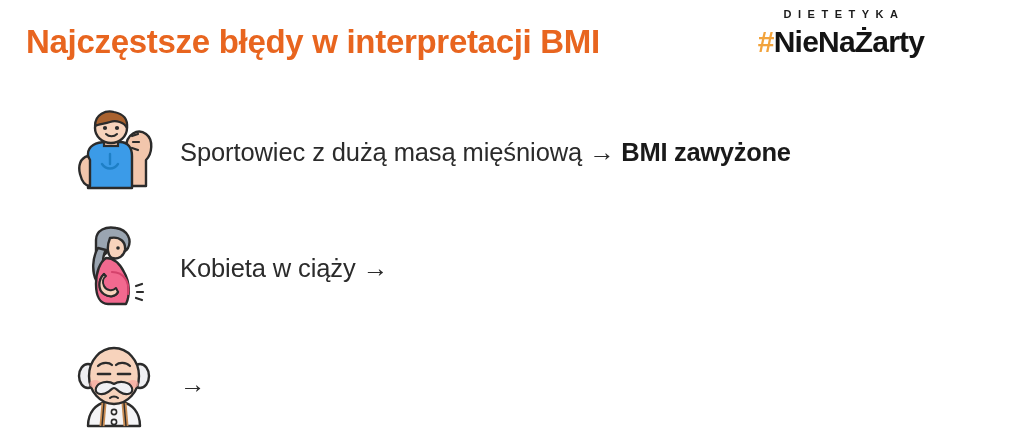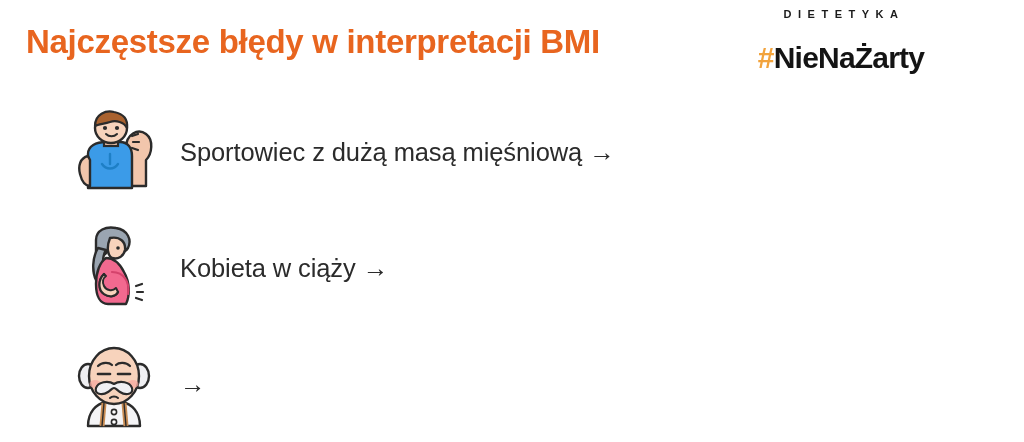--- a/index.html
+++ b/index.html
@@ -53,21 +53,21 @@
   }
   .brand-kicker {
     font-size: 11px;
     font-weight: bold;
     letter-spacing: 6.5px;
     color: #1b1b1b;
     line-height: 13px;
     text-indent: 6px;
   }
   .brand-wordmark {
-    margin-top: 20px;
+    margin-top: 4px;
     font-size: 30px;
     font-weight: bold;
     letter-spacing: -0.8px;
     color: #141414;
     line-height: 34px;
     white-space: nowrap;
   }
   .brand-hash {
     color: #F2A33C;
   }
@@ -174,21 +174,21 @@
 
           <circle cx="39" cy="20" r="2.1" fill="#2b2b2b"></circle>
           <circle cx="51" cy="20" r="2.1" fill="#2b2b2b"></circle>
 
           <path d="M40 26 C43 29 48 29 51 26" fill="none" stroke="#2b2b2b" stroke-width="2" stroke-linecap="round"></path>
 
           <path d="M66 28 L72 26 M67 34 L73 34 M66 40 L72 42" stroke="#2b2b2b" stroke-width="2.2" stroke-linecap="round"></path>
         </svg>
       </div>
       <div class="row-text">
-        <span class="plain">Sportowiec z dużą masą mięśniową </span><span class="arrow">→</span>
+        <span class="plain">Sportowiec z dużą masą mięśniową </span><span class="arrow">→</span><span class="strong"> BMI zawyżone</span>
       </div>
     </div>
 
     <div class="row row-2">
       <div class="row-emoji">
         <svg viewBox="0 0 96 88" xmlns="http://www.w3.org/2000/svg">
 
           <path d="M30 16 C30 6 40 2 50 4 C62 6 66 16 62 24 C58 30 52 28 50 24 L42 26 C38 34 32 34 30 28 Z" fill="#9AA5B1" stroke="#2b2b2b" stroke-width="2.4" stroke-linejoin="round"></path>
 
           <path d="M32 24 C26 34 26 48 30 56 L40 52 C36 44 36 32 40 26 Z" fill="#9AA5B1" stroke="#2b2b2b" stroke-width="2.4" stroke-linejoin="round"></path>

